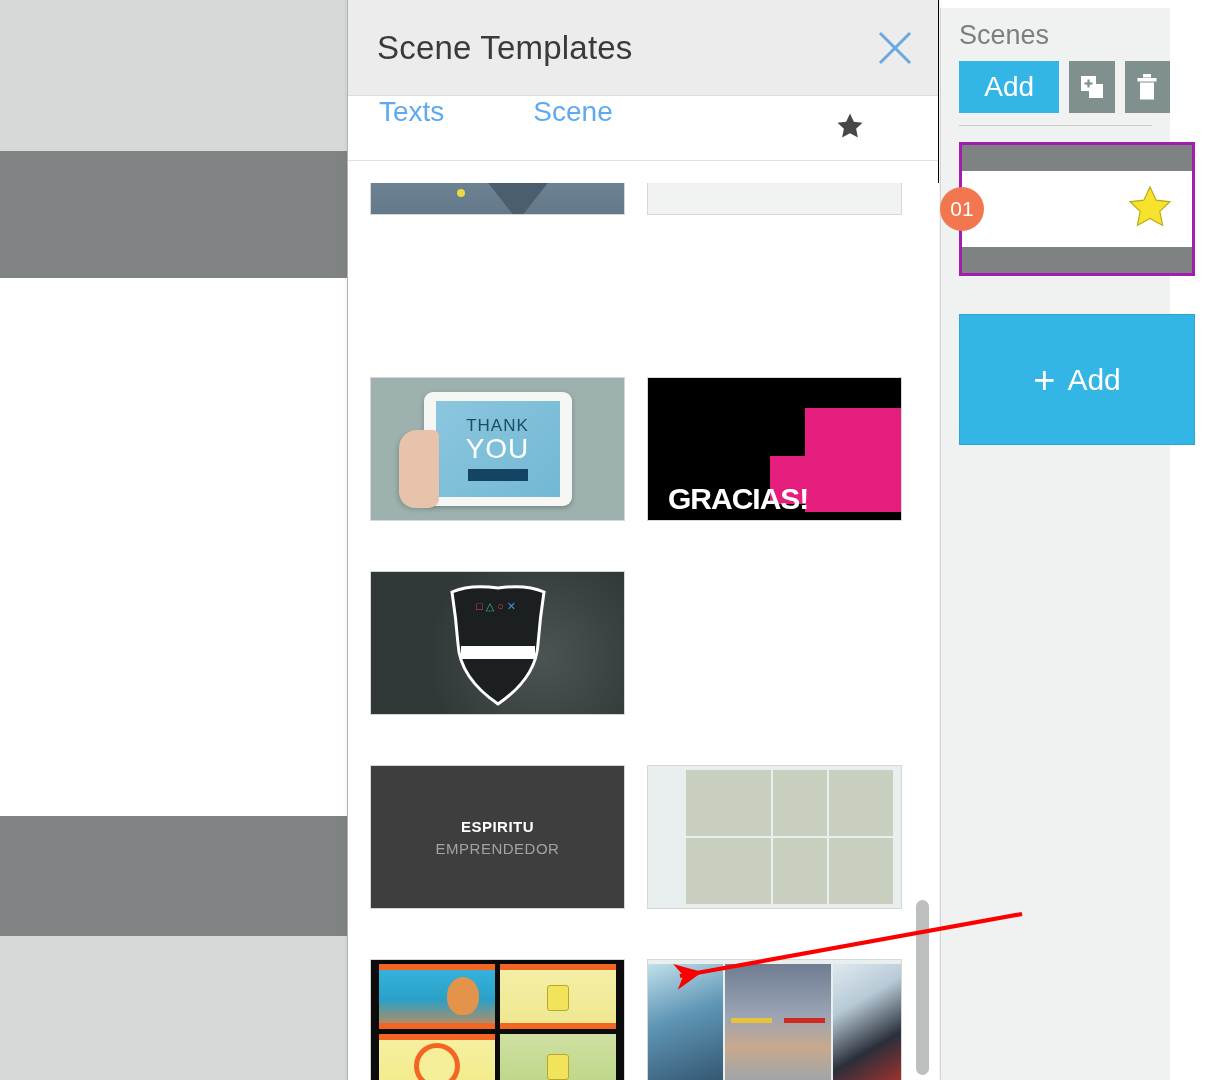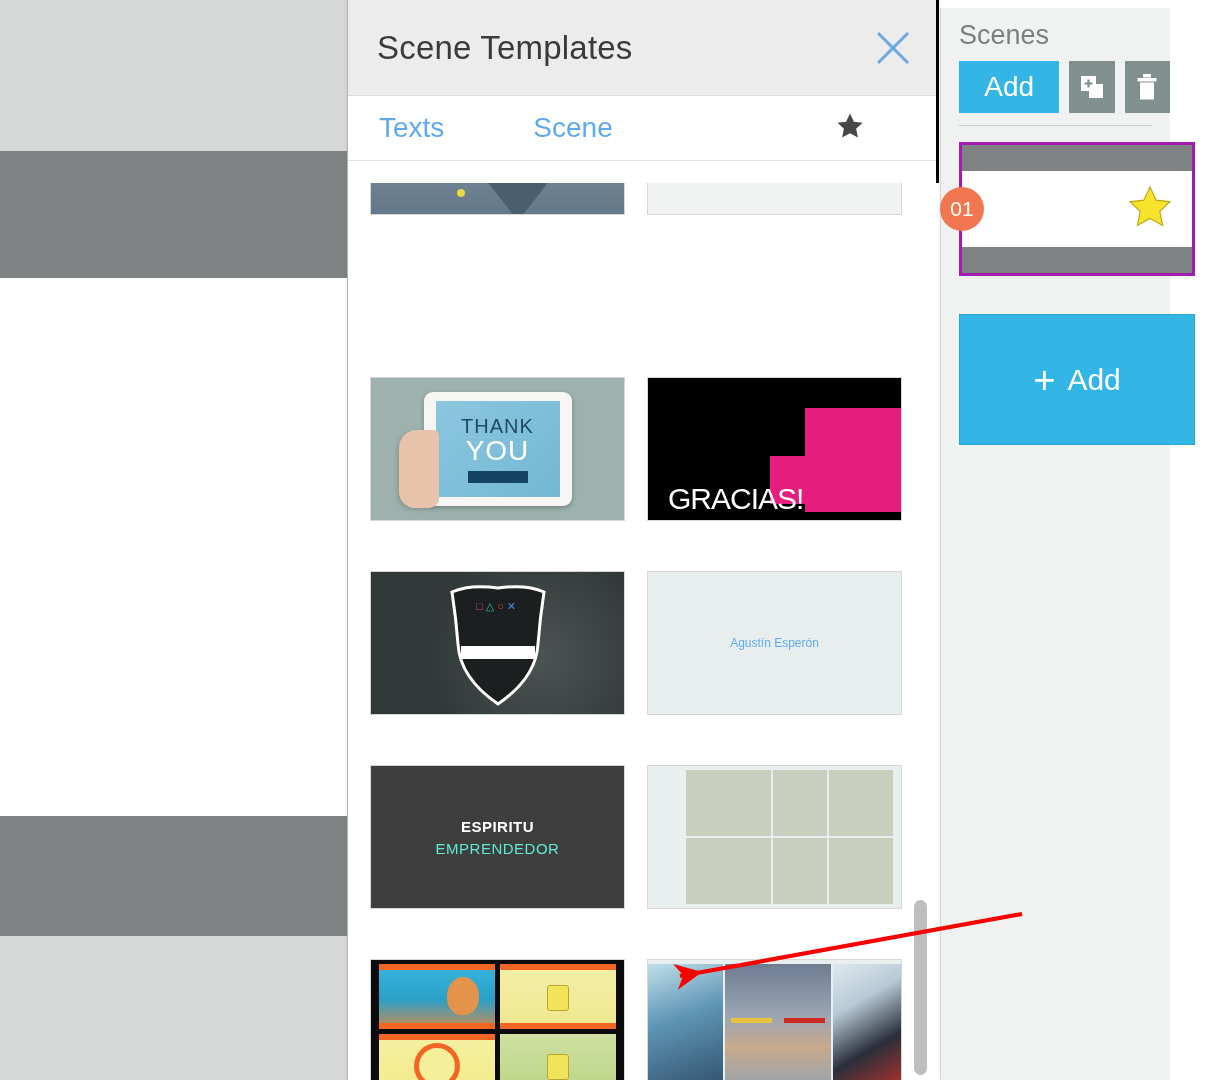--- a/index.html
+++ b/index.html
@@ -26,21 +26,21 @@
     background: #808383;
   }
   .band-top  { top: 151px; height: 127px; }
   .band-bot  { top: 816px; height: 120px; }
   .stage-mid { top: 278px; height: 538px; background:#fff; }
 
   
   .panel {
     position: absolute; left: 348px; top: 0; width: 591px; height: 1080px;
     background: #ffffff;
-    border-right: 3px solid #000000;
+    border-right: 1px solid #000000;
     box-shadow: 0 0 6px rgba(0,0,0,.10);
   }
   .panel-header {
     position: relative;
     height: 96px; background: #ececec;
     border-bottom: 1px solid #dcdcdc;
     display: flex; align-items: center;
   }
   .panel-title {
     margin-left: 29px;
@@ -50,21 +50,21 @@
   .close-btn {
     position: absolute; right: 22px; top: 50%;
     transform: translateY(-50%);
     width: 42px; height: 42px; cursor: pointer;
   }
   .close-btn svg { display:block; }
 
   .tabs-bar {
     position: relative; height: 65px; background: #ffffff;
     border-bottom: 1px solid #e2e2e2;
-    display: flex; align-items: center;
+    display: flex; 
   }
   .tab {
     font-size: 28px; color: #5fa9f2; cursor: pointer;
     font-weight: 400;
   }
   .tab-texts  { margin-left: 31px; }
   .tab-images { margin-left: 89px; }
   .fav-star {
     position: absolute; left: 487px; top: 50%;
     transform: translateY(-50%);
@@ -134,21 +134,21 @@
     box-shadow: 0 2px 5px rgba(0,0,0,.25);
   }
   .art-thankyou .screen {
     position:absolute; left: 12px; top: 9px;
     width: 124px; height: 96px;
     background: linear-gradient(135deg,#8cc6de 0%,#72b8d4 100%);
     display:flex; flex-direction:column; align-items:center;
     justify-content:center; gap:1px;
   }
   .art-thankyou .t1 {
-    font-size:20px; color:#1d4c63; letter-spacing:1px; line-height:1;
+    font-size:17px; color:#1d4c63; letter-spacing:1px; line-height:1;
   }
   .art-thankyou .t2 {
     font-size:28px; color:#ffffff; letter-spacing:1px; line-height:1;
   }
   .art-thankyou .bar {
     margin-top:5px; width:60px; height:12px; background:#134463;
   }
   .art-thankyou .hand {
     position:absolute; left:28px; top:52px;
     width:40px; height:78px;
@@ -163,21 +163,21 @@
   .art-gracias .blk-a {
     position:absolute; right:0; top:30px; width:96px; height:104px;
     background:#e51e7e;
   }
   .art-gracias .blk-b {
     position:absolute; left:122px; bottom:16px; width:38px; height:48px;
     background:#e51e7e;
   }
   .art-gracias .g-txt {
     position:absolute; left:20px; bottom:6px;
-    font-size:30px; font-weight:normal; color:#ffffff;
+    font-size:30px; font-weight:bold; color:#ffffff;
     letter-spacing:-1px; line-height:1;
   }
 
   .art-shield {
     width:100%; height:100%;
     background: radial-gradient(circle at 68% 60%, #4c5453 0%, #313838 60%);
     position:relative;
   }
   .art-shield .shield {
     position:absolute; left:50%; top:6px; transform:translateX(-50%);
@@ -197,21 +197,21 @@
     display:flex; align-items:center; justify-content:center;
   }
   .art-name span { font-size:12px; color:#5fa9f2; }
 
   .art-espiritu {
     width:100%; height:100%; background:#3e3e3e;
     display:flex; flex-direction:column;
     align-items:center; justify-content:center; gap:5px;
   }
   .art-espiritu .l1 { font-size:15px; font-weight:bold; color:#ffffff; letter-spacing:.5px; }
-  .art-espiritu .l2 { font-size:15px; color:#5eead4; letter-spacing:.5px; }
+  .art-espiritu .l2 { font-size:15px; color:#a3a3a3; letter-spacing:.5px; }
 
   .art-collage { width:100%; height:100%; background:#e9efef; position:relative; }
   .art-collage .grid {
     position:absolute; left:38px; top:4px; right:8px; bottom:4px;
     display:grid; grid-template-columns: 1.6fr 1fr 1.2fr;
     grid-template-rows: 1fr 1fr; gap:2px;
   }
   .art-collage .c { background:#c9cfbf; }
   .c1 { background: linear-gradient(160deg,#d9e6cf,#a8c68f 60%,#e8d99a); }
   .c2 { background: linear-gradient(150deg,#6e5b4a,#c9b08a 50%,#3d3731); }
@@ -432,27 +432,20 @@
           <div class="tpl-cell">
             <div class="tpl-card">
               <div class="art-shield">
                 <svg class="shield" width="116" height="132" viewBox="0 0 116 132">
                   <path d="M12 14 Q30 6 58 10 Q86 6 104 14 Q100 40 98 66 Q96 100 58 126 Q20 100 18 66 Q16 40 12 14 Z" fill="#1c1f1f" stroke="#ffffff" stroke-width="3"></path>
                 </svg>
                 <div class="syms">
                   <span style="color:#e8437e">□</span><span style="color:#2fb8a8">△</span><span style="color:#e04040">○</span><span style="color:#4a8fe0">✕</span>
                 </div>
                 <div class="band"></div>
-              </div>
-            </div>
-          </div>
-          <div class="tpl-cell">
-            <div class="tpl-card">
-              <div class="art-name">
-                <span>Agustín Esperón</span>
               </div>
             </div>
           </div>
         </div>
 
         <div style="height:25px"></div>
 
         <div class="tpl-row">
           <div class="tpl-cell">
             <div class="tpl-card">

